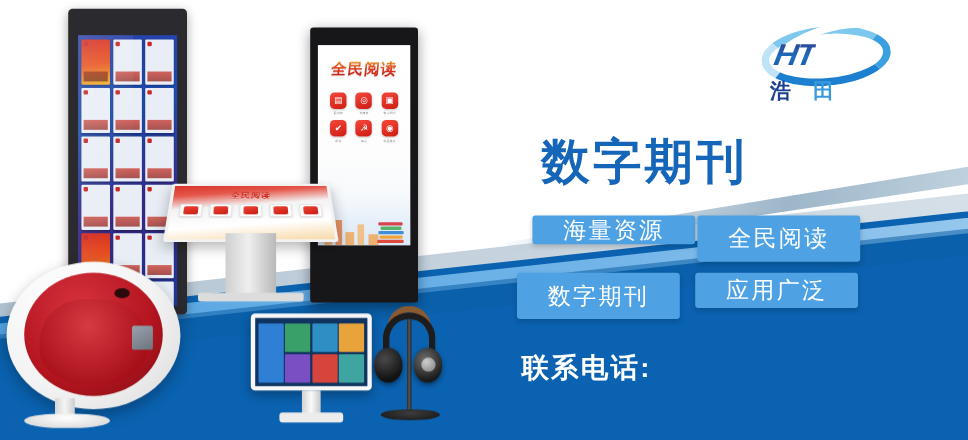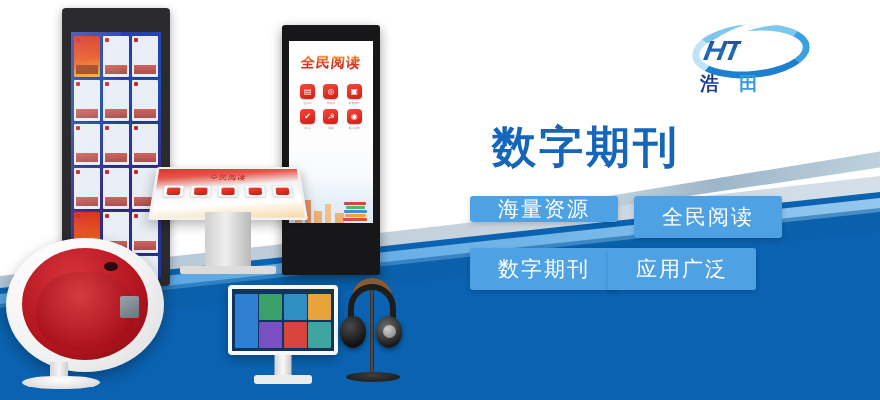--- a/index.html
+++ b/index.html
@@ -179,24 +179,24 @@
   .logo .cn .c1 { font-size:19px; font-weight:bold; color:#1a3f8f; line-height:1; }
   .logo .cn .c2 { font-size:19px; font-weight:bold; color:#3a9ae0; line-height:1; }
 
   .headline { position:absolute; left:492px; top:118px;
     font-size:44px; font-weight:bold; letter-spacing:3px; color:#1565b8;
     text-shadow:1px 1px 0 rgba(255,255,255,.8); }
 
   .feat { position:absolute; display:flex; align-items:center; justify-content:center;
     background:#4ea2e4; color:#ffffff; font-size:21px; letter-spacing:2px;
     border-radius:3px; box-shadow:0 2px 5px rgba(0,0,0,.16); }
-  .f1 { left:470px; top:196px; width:148px; height:26px; }
+  .f1 { left:484px; top:196px; width:148px; height:26px; }
   .f2 { left:634px; top:196px; width:148px; height:42px; }
   .f3 { left:470px; top:248px; width:148px; height:42px; }
-  .f4 { left:608px; top:248px; width:148px; height:42px; }
+  .f4 { left:632px; top:248px; width:148px; height:32px; }
 
   .phone { position:absolute; left:474px; top:318px; display:flex;
     align-items:baseline; gap:6px; }
   .phone .lab { font-size:25px; font-weight:bold; color:#ffffff; letter-spacing:2px; }
   .phone .num { font-size:27px; font-weight:bold; color:#eaf22a; letter-spacing:1px; }
 </style>
 </head>
 <body>
 
 <div id="banner">
@@ -355,15 +355,16 @@
   </div>
 
   <div class="headline">数字期刊</div>
 
   <div class="feat f1">海量资源</div>
   <div class="feat f2">全民阅读</div>
   <div class="feat f3">数字期刊</div>
   <div class="feat f4">应用广泛</div>
 
   <div class="phone">
+    <span class="lab">联系电话:</span>
   </div>
 
 </div>
 
 </body></html>

